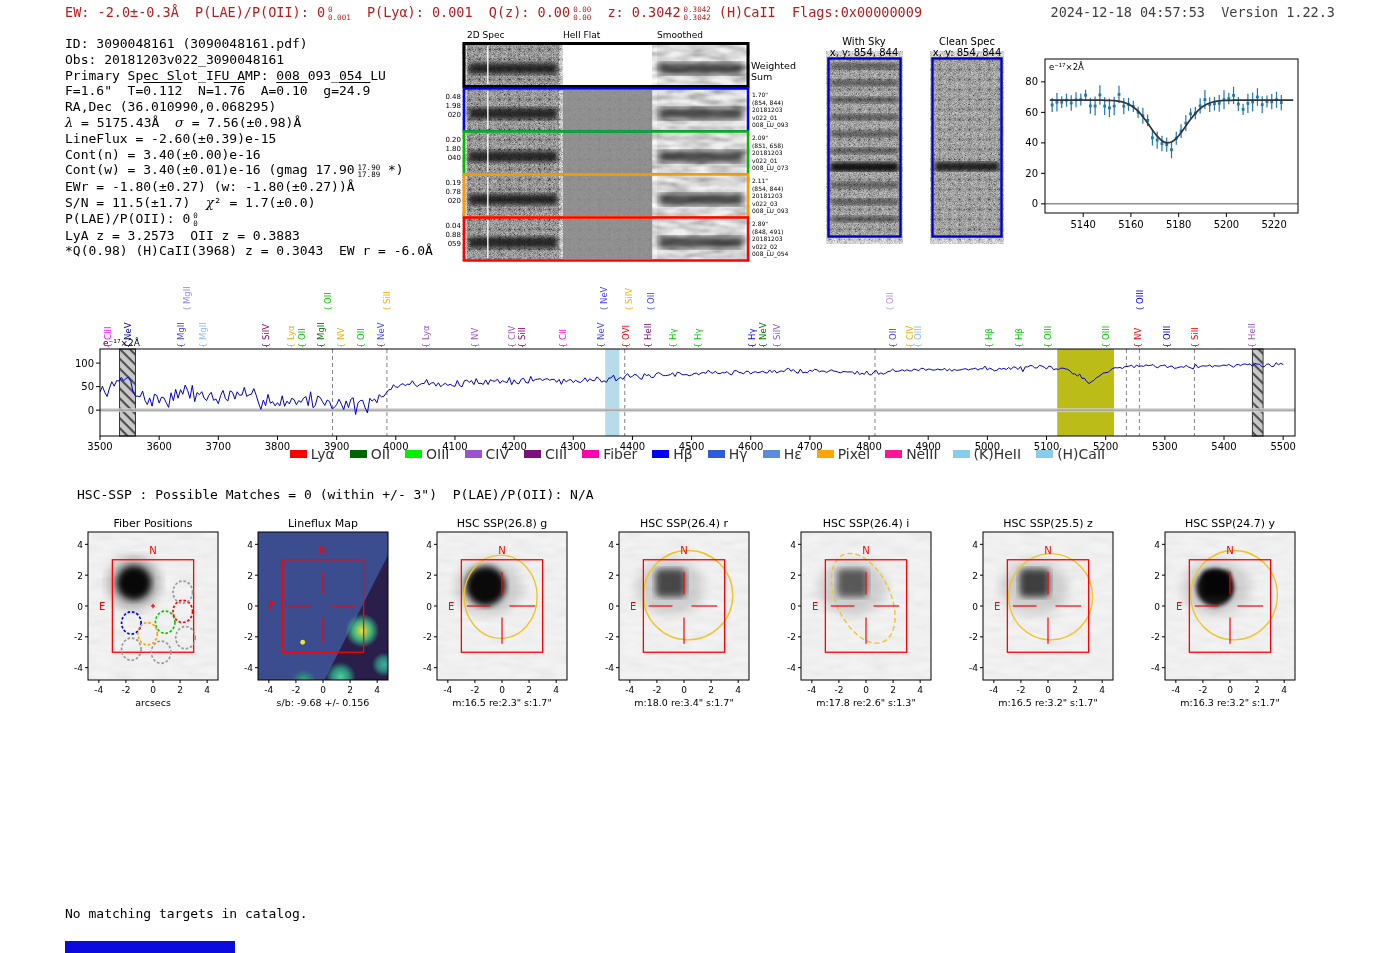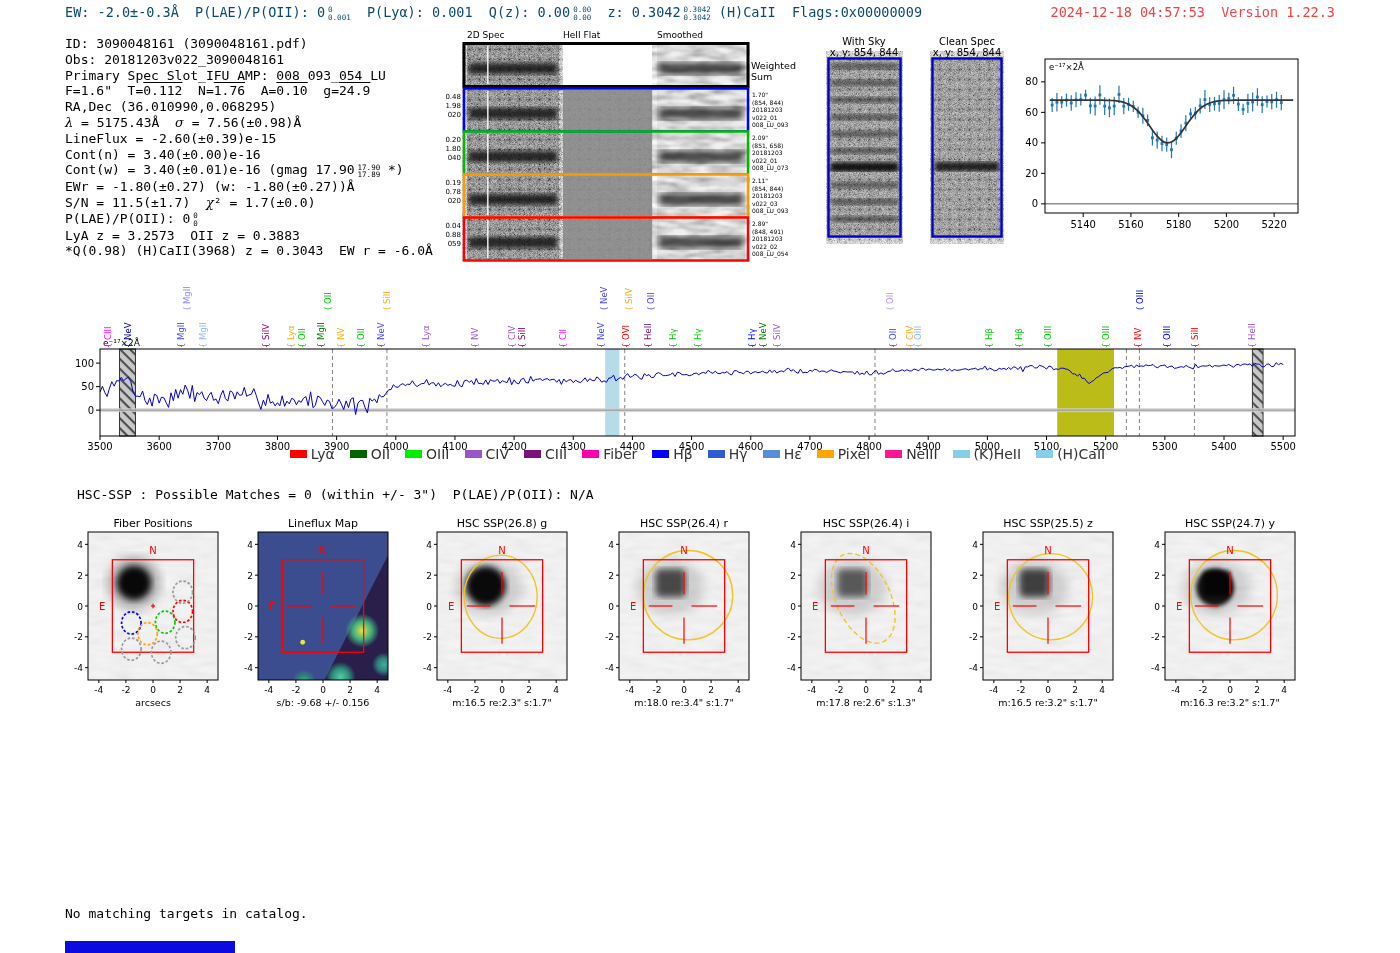--- a/index.html
+++ b/index.html
@@ -1,21 +1,21 @@
 <!DOCTYPE html>
 <html><head>
 <meta charset="utf-8">
 <style>
   html,body{margin:0;padding:0;background:#fff;}
   #app{position:relative;width:1400px;height:953px;background:#ffffff;overflow:hidden;
        font-family:"DejaVu Sans","Liberation Sans",sans-serif;}
   .abs{position:absolute;}
   .mono{font-family:"DejaVu Sans Mono","Liberation Mono",monospace;}
-  #hdr-left{left:65px;top:4px;font-size:13.5px;color:#0c4a6e;white-space:pre;}
-  #hdr-right{right:65px;top:4px;font-size:13.5px;color:#ef4444;text-align:right;}
+  #hdr-left{left:65px;top:4px;font-size:13.5px;color:#b91c1c;white-space:pre;}
+  #hdr-right{right:65px;top:4px;font-size:13.5px;color:#404040;text-align:right;}
   #info-block{left:65px;top:36px;font-size:13px;line-height:15.8px;color:#000;white-space:pre;}
   .frac{display:inline-block;font-size:7.5px;line-height:7.8px;vertical-align:-3px;margin-left:3px;text-align:left;}
   .frac span{display:block;}
   .ov{text-decoration:overline;}
   .mi{font-style:italic;font-family:"DejaVu Serif","Liberation Serif",serif;}
   .colhdr{top:30px;font-size:9px;text-align:left;color:#000;}
   .stamp-title{top:36px;font-size:10px;text-align:center;color:#000;line-height:11px;}
   #hsc-line{left:65px;top:487px;font-size:13px;color:#000;white-space:pre;padding-left:12px;}
   #footer{left:65px;top:875px;font-size:13px;line-height:15.5px;color:#000;white-space:pre;}
   #class-bar{left:65px;top:941px;width:170px;height:12px;}

